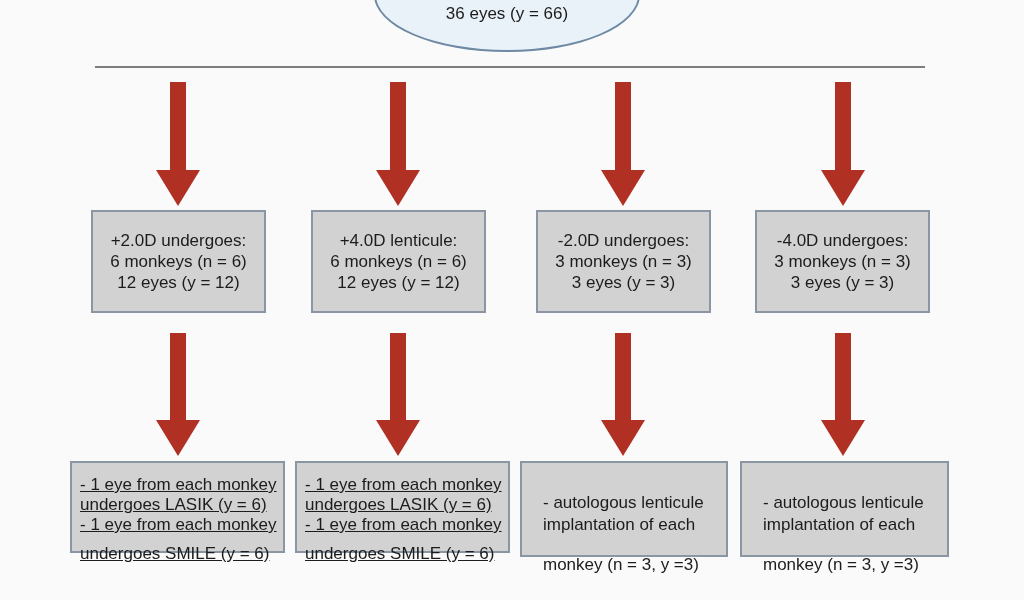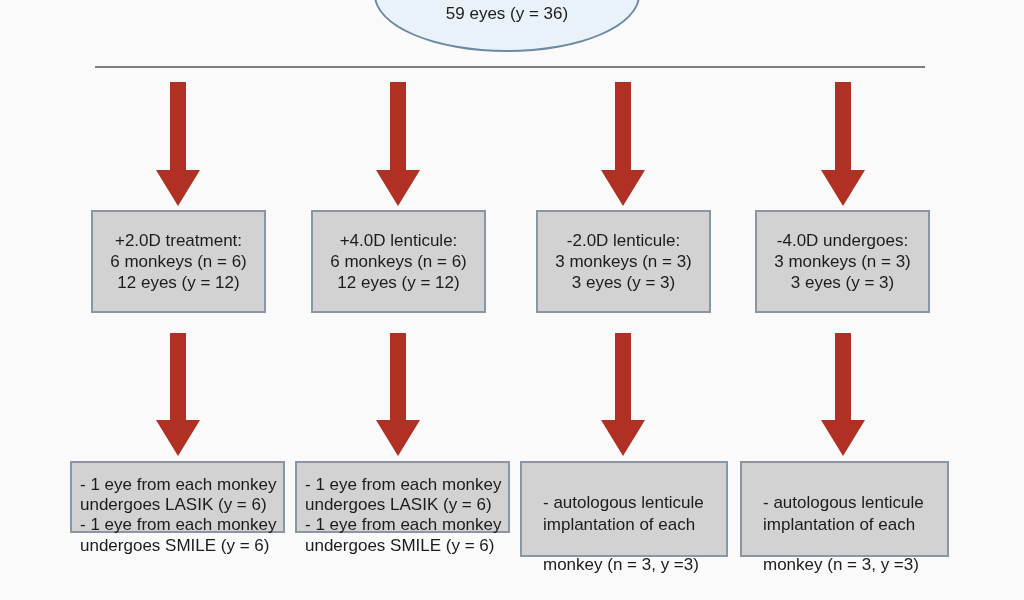--- a/index.html
+++ b/index.html
@@ -50,38 +50,38 @@
     font-size:17px;
     display:flex;flex-direction:column;
   }
   .box.treat{
     top:210px;width:175px;height:103px;
     align-items:center;justify-content:center;text-align:center;
     line-height:21px;
   }
   .box.proc{top:461px;}
   .box.proc.wide{
-    width:215px;height:72px;
-    padding:12px 6px 4px 8px;line-height:20px;
+    width:215px;height:92px;
+    padding:12px 6px 4px 8px;line-height:20px;text-decoration:underline;
   }
-  .box.proc.wide .gap{margin-top:1px;}
+  .box.proc.wide .gap{margin-top:9px;}
   .box.proc.narrow{
     width:208px;height:96px;
     padding:29px 6px 0 21px;line-height:22px;
   }
   .box.proc.narrow .gap{margin-top:18px;}
 </style>
 </head>
 <body>
 
 <div class="stage">
 
   <div class="ellipse"></div>
   <div class="ellipse-text">
-    <div>59 eyes (y = 36)</div>
+    <div>36 eyes (y = 66)</div>
   </div>
 
   <div class="divider"></div>
 
   <div class="arrow r1" style="left:156px;top:82px">
     <div class="shaft"></div>
     <div class="head"></div>
   </div>
   <div class="arrow r1" style="left:376px;top:82px">
     <div class="shaft"></div>
@@ -90,31 +90,31 @@
   <div class="arrow r1" style="left:601px;top:82px">
     <div class="shaft"></div>
     <div class="head"></div>
   </div>
   <div class="arrow r1" style="left:821px;top:82px">
     <div class="shaft"></div>
     <div class="head"></div>
   </div>
 
   <div class="box treat" style="left:91px">
-    <div>+2.0D treatment:</div>
+    <div>+2.0D undergoes:</div>
     <div>6 monkeys (n = 6)</div>
     <div>12 eyes (y = 12)</div>
   </div>
   <div class="box treat" style="left:311px">
     <div>+4.0D lenticule:</div>
     <div>6 monkeys (n = 6)</div>
     <div>12 eyes (y = 12)</div>
   </div>
   <div class="box treat" style="left:536px">
-    <div>-2.0D lenticule:</div>
+    <div>-2.0D undergoes:</div>
     <div>3 monkeys (n = 3)</div>
     <div>3 eyes (y = 3)</div>
   </div>
   <div class="box treat" style="left:755px">
     <div>-4.0D undergoes:</div>
     <div>3 monkeys (n = 3)</div>
     <div>3 eyes (y = 3)</div>
   </div>
 
   <div class="arrow r2" style="left:156px;top:333px">

